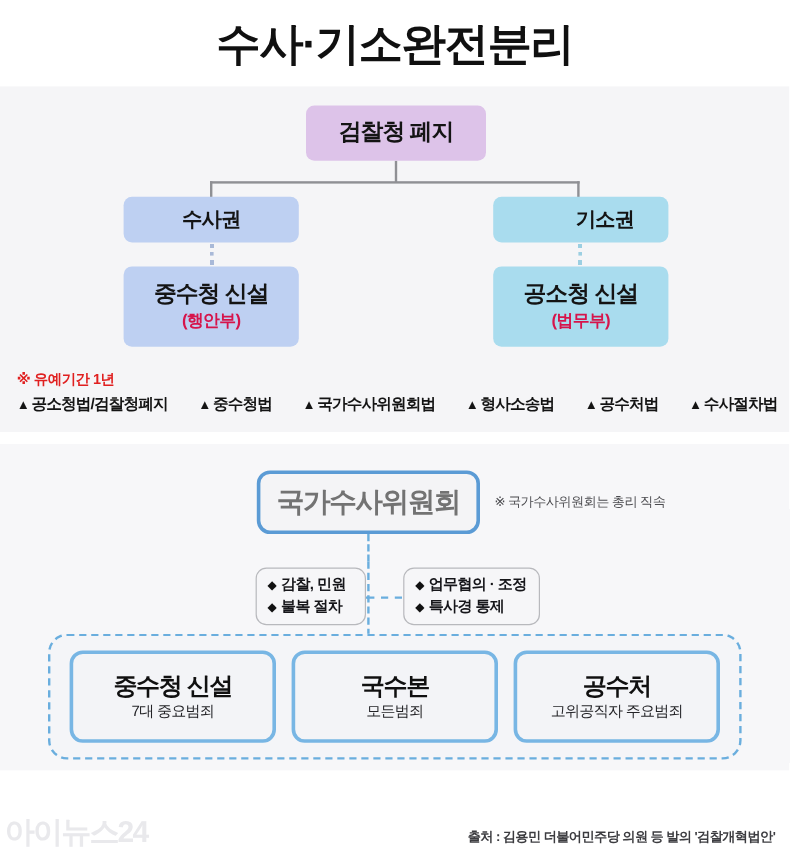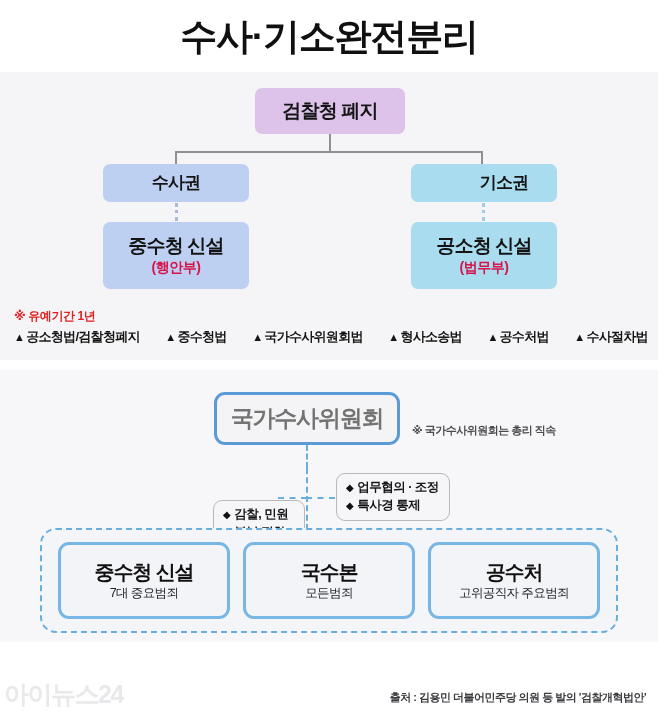--- a/index.html
+++ b/index.html
@@ -183,23 +183,23 @@
   }
   #node-committee .main-label {
     font-size: 23px;
     font-weight: 800;
     letter-spacing: -1.2px;
     color: #737373;
   }
 
   .committee-note {
     position: absolute;
-    left: 412px; top: 53px;
+    left: 412px; top: 41px;
     font-size: 11px;
-    font-weight: 700;
+    font-weight: 400;
     color: #4b4b4f;
     letter-spacing: -0.5px;
     white-space: nowrap;
   }
 
   
   .dash-v {
     position: absolute;
     width: 0;
     border-left: 2px dashed #6aaede;
@@ -228,21 +228,21 @@
   }
   .mini-box .row {
     font-size: 12.5px;
     font-weight: 600;
     color: #16161a;
     letter-spacing: -0.5px;
     white-space: nowrap;
     line-height: 1.1;
   }
   .mini-box .dia { margin-right: 4px; font-size: 10px; color: #111; }
-  #mini-left  { left: 213px; top: 103px; width: 92px; height: 48px; margin-top: 27px; }
+  #mini-left  { left: 213px; top: 103px; width: 92px; height: 48px; }
   #mini-right { left: 336px; top: 103px; width: 114px; height: 48px; }
 
   
   #agencies-wrap {
     position: absolute;
     left: 40px; top: 158px;
     width: 578px; height: 105px;
     box-sizing: border-box;
     border: 2px dashed #6aaede;
     border-radius: 16px;

